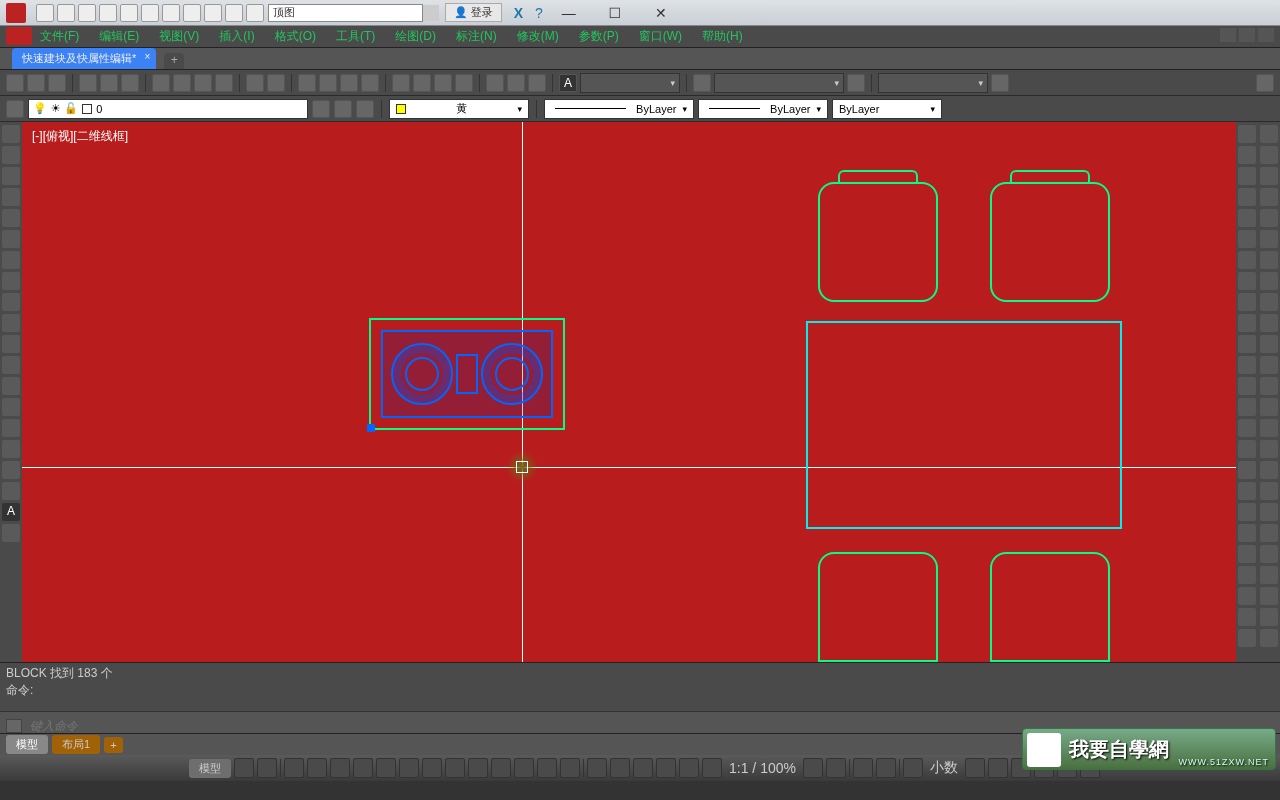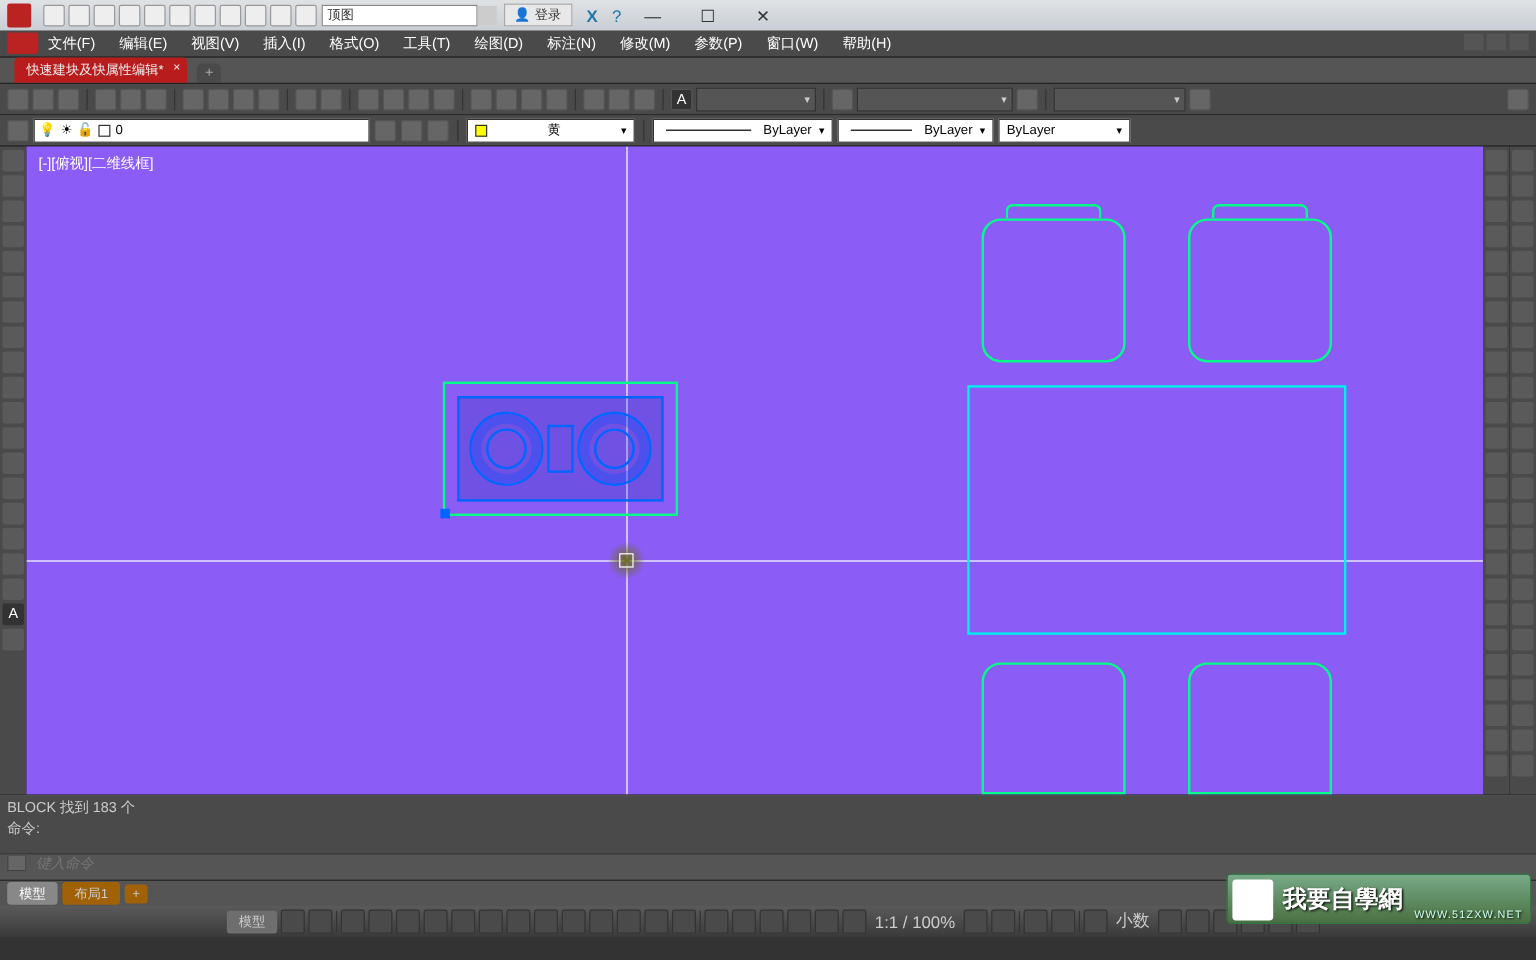--- a/index.html
+++ b/index.html
@@ -3,39 +3,39 @@
 <meta charset="utf-8">
 <style>
 * { margin: 0; padding: 0; box-sizing: border-box; font-family: "Microsoft YaHei", Arial, sans-serif; }
 body { width: 1280px; height: 800px; background: #333; overflow: hidden; position: relative; font-size: 12px; color: #ccc; }
 
 
 .title-bar { height: 26px; background: linear-gradient(#dfe2e5, #c9cfd6); display: flex; align-items: center; border-bottom: 1px solid #888; }
 .title-bar .qat { display: flex; gap: 3px; padding: 0 4px; }
 .qat-ico { width: 18px; height: 18px; background: #eee; border: 1px solid #999; border-radius: 2px; }
 .title-bar .app-ico { width: 20px; height: 20px; background: #b22; margin: 0 6px; border-radius: 2px; }
-.title-field { width: 130px; height: 18px; background: #fff; border: 1px solid #888; font-size: 11px; padding: 0 4px; display: flex; align-items: center; color: #333; }
+.title-field { width: 155px; height: 18px; background: #fff; border: 1px solid #888; font-size: 11px; padding: 0 4px; display: flex; align-items: center; color: #333; }
 .title-center { flex: 1; text-align: center; font-size: 12px; color: #345; }
 .title-center .g { color: #2a8a2a; }
 .title-right { display: flex; align-items: center; gap: 6px; padding-right: 6px; }
 .login-box { background: #e8e8e8; border: 1px solid #aaa; padding: 1px 8px; font-size: 11px; color: #333; }
 .win-btn { width: 40px; height: 20px; display: flex; align-items: center; justify-content: center; color: #333; font-size: 14px; }
 .win-btn.max { font-family: Arial; }
 .win-btn.close { color: #333; }
 
 
 .menu-bar { height: 22px; background: #4a4a4a; display: flex; align-items: center; padding: 0 40px; gap: 20px; border-bottom: 1px solid #222; position: relative; }
-.menu-item { color: #ffffff; font-size: 12px; cursor: pointer; }
+.menu-item { color: #22c55e; font-size: 12px; cursor: pointer; }
 .menu-bar .logo-strip { position: absolute; left: 6px; top: 1px; width: 26px; height: 18px; background: #b22; border-radius: 2px; }
 .menu-right { position: absolute; right: 6px; top: 2px; display: flex; gap: 3px; }
 .menu-right span { width: 16px; height: 14px; background: #555; }
 
 
 .doc-tabs { height: 22px; background: #555; display: flex; align-items: flex-end; padding-left: 12px; border-bottom: 1px solid #222; }
-.doc-tab { background: #b91c1c; color: #eee; font-size: 11px; padding: 3px 20px 3px 10px; border-radius: 4px 4px 0 0; position: relative; }
+.doc-tab { background: #3b82f6; color: #eee; font-size: 11px; padding: 3px 20px 3px 10px; border-radius: 4px 4px 0 0; position: relative; }
 .doc-tab .x { position: absolute; right: 6px; top: 3px; font-size: 10px; }
 .doc-plus { width: 20px; height: 16px; background: #4a4a4a; margin-left: 8px; border-radius: 4px 4px 0 0; text-align: center; color: #aaa; line-height: 14px; }
 
 
 .toolbar { height: 26px; background: #4a4a4a; display: flex; align-items: center; padding: 0 6px; gap: 3px; border-bottom: 1px solid #2a2a2a; }
 .tb-ico { width: 18px; height: 18px; background: #666; border: 1px solid #555; border-radius: 2px; flex-shrink: 0; }
 .tb-sep { width: 1px; height: 18px; background: #333; margin: 0 3px; }
 .tb-combo { height: 20px; background: #fff; border: 1px solid #333; font-size: 11px; color: #000; padding: 0 20px 0 6px; display: flex; align-items: center; position: relative; }
 .tb-combo::after { content: "▾"; position: absolute; right: 4px; color: #333; font-size: 9px; }
 .tb-combo.dark { background: #555; color: #ccc; }
@@ -49,21 +49,21 @@
 .prop-combo { width: 140px; height: 20px; background: #fff; border: 1px solid #333; display: flex; align-items: center; font-size: 11px; color: #000; padding: 0 6px; gap: 6px; justify-content: space-between; }
 .prop-combo .arr { font-size: 9px; }
 .prop-combo .ysw { width: 10px; height: 10px; background: #ff0; border: 1px solid #333; }
 .prop-combo .line { flex: 1; border-top: 1px solid #000; margin: 0 4px; }
 
 
 .main { position: relative; height: 540px; background: #000; display: flex; }
 .left-tools, .right-tools { width: 22px; background: #4a4a4a; display: flex; flex-direction: column; gap: 3px; padding: 3px 2px; }
 .right-tools-group { display: flex; }
 .lt-ico { width: 18px; height: 18px; background: #5a5a5a; border-radius: 2px; flex-shrink: 0; }
-.canvas { flex: 1; position: relative; background: #8b5cf6; overflow: hidden; }
+.canvas { flex: 1; position: relative; background: #b91c1c; overflow: hidden; }
 .vp-label { position: absolute; left: 10px; top: 6px; color: #fff; font-size: 12px; }
 .cross-h { position: absolute; left: 0; right: 0; top: 345px; height: 1px; background: #fff; }
 .cross-v { position: absolute; top: 0; bottom: 0; left: 500px; width: 1px; background: #fff; }
 .cursor-glow { position: absolute; left: 484px; top: 329px; width: 32px; height: 32px; background: radial-gradient(#6b6b1a, transparent 70%); border-radius: 50%; }
 .cursor-box { position: absolute; left: 494px; top: 339px; width: 12px; height: 12px; border: 1px solid #fff; }
 
 
 .stove { position: absolute; left: 347px; top: 196px; width: 196px; height: 112px; border: 2px solid #0f8; }
 .stove-inner { position: absolute; inset: 10px; border: 2px solid #06f; background: rgba(0,40,160,.2); }
 .burner { position: absolute; width: 62px; height: 62px; border: 2px solid #06f; border-radius: 50%; top: 50%; transform: translateY(-50%); display: flex; align-items: center; justify-content: center; box-shadow: inset 0 0 0 8px rgba(0,80,255,.3); }
@@ -72,21 +72,21 @@
 .stove-center { position: absolute; left: 50%; top: 50%; transform: translate(-50%,-50%); width: 22px; height: 40px; border: 2px solid #06f; }
 .grip { position: absolute; width: 8px; height: 8px; background: #06f; }
 
 .chair { position: absolute; width: 120px; height: 120px; border: 2px solid #0f8; border-radius: 16px; }
 .chair-tab { position: absolute; left: 18px; right: 18px; height: 12px; border: 2px solid #0f8; border-bottom: none; top: -14px; border-radius: 6px 6px 0 0; }
 .table { position: absolute; border: 2px solid #0ee; }
 
 
 .cmd-area { background: #a3a3a3; border-top: 1px solid #222; }
 .cmd-history { height: 48px; background: #4a4a4a; padding: 2px 6px; font-size: 12px; color: #ccc; overflow: hidden; font-family: SimSun, monospace; }
-.cmd-input { height: 22px; background: #555; display: flex; align-items: flex-start; padding: 0 6px; gap: 8px; border-top: 1px solid #333; }
+.cmd-input { height: 22px; background: #555; display: flex; align-items: flex-end; padding: 0 6px; gap: 8px; border-top: 1px solid #333; }
 .cmd-input input { flex: 1; background: transparent; border: none; color: #888; font-style: italic; font-size: 12px; outline: none; }
 .cmd-icon { width: 16px; height: 14px; background: #666; border: 1px solid #444; }
 
 
 .bottom-tabs { height: 22px; background: #555; display: flex; align-items: center; padding: 0 6px; gap: 4px; border-top: 1px solid #222; }
 .btab { background: #a16207; color: #ccc; padding: 2px 10px; font-size: 11px; border-radius: 3px; }
 .btab.act { background: #888; color: #fff; }
 
 
 .status-bar { height: 26px; background: linear-gradient(#5a5a5a, #3a3a3a); display: flex; align-items: center; padding: 0 6px; gap: 3px; position: relative; }

